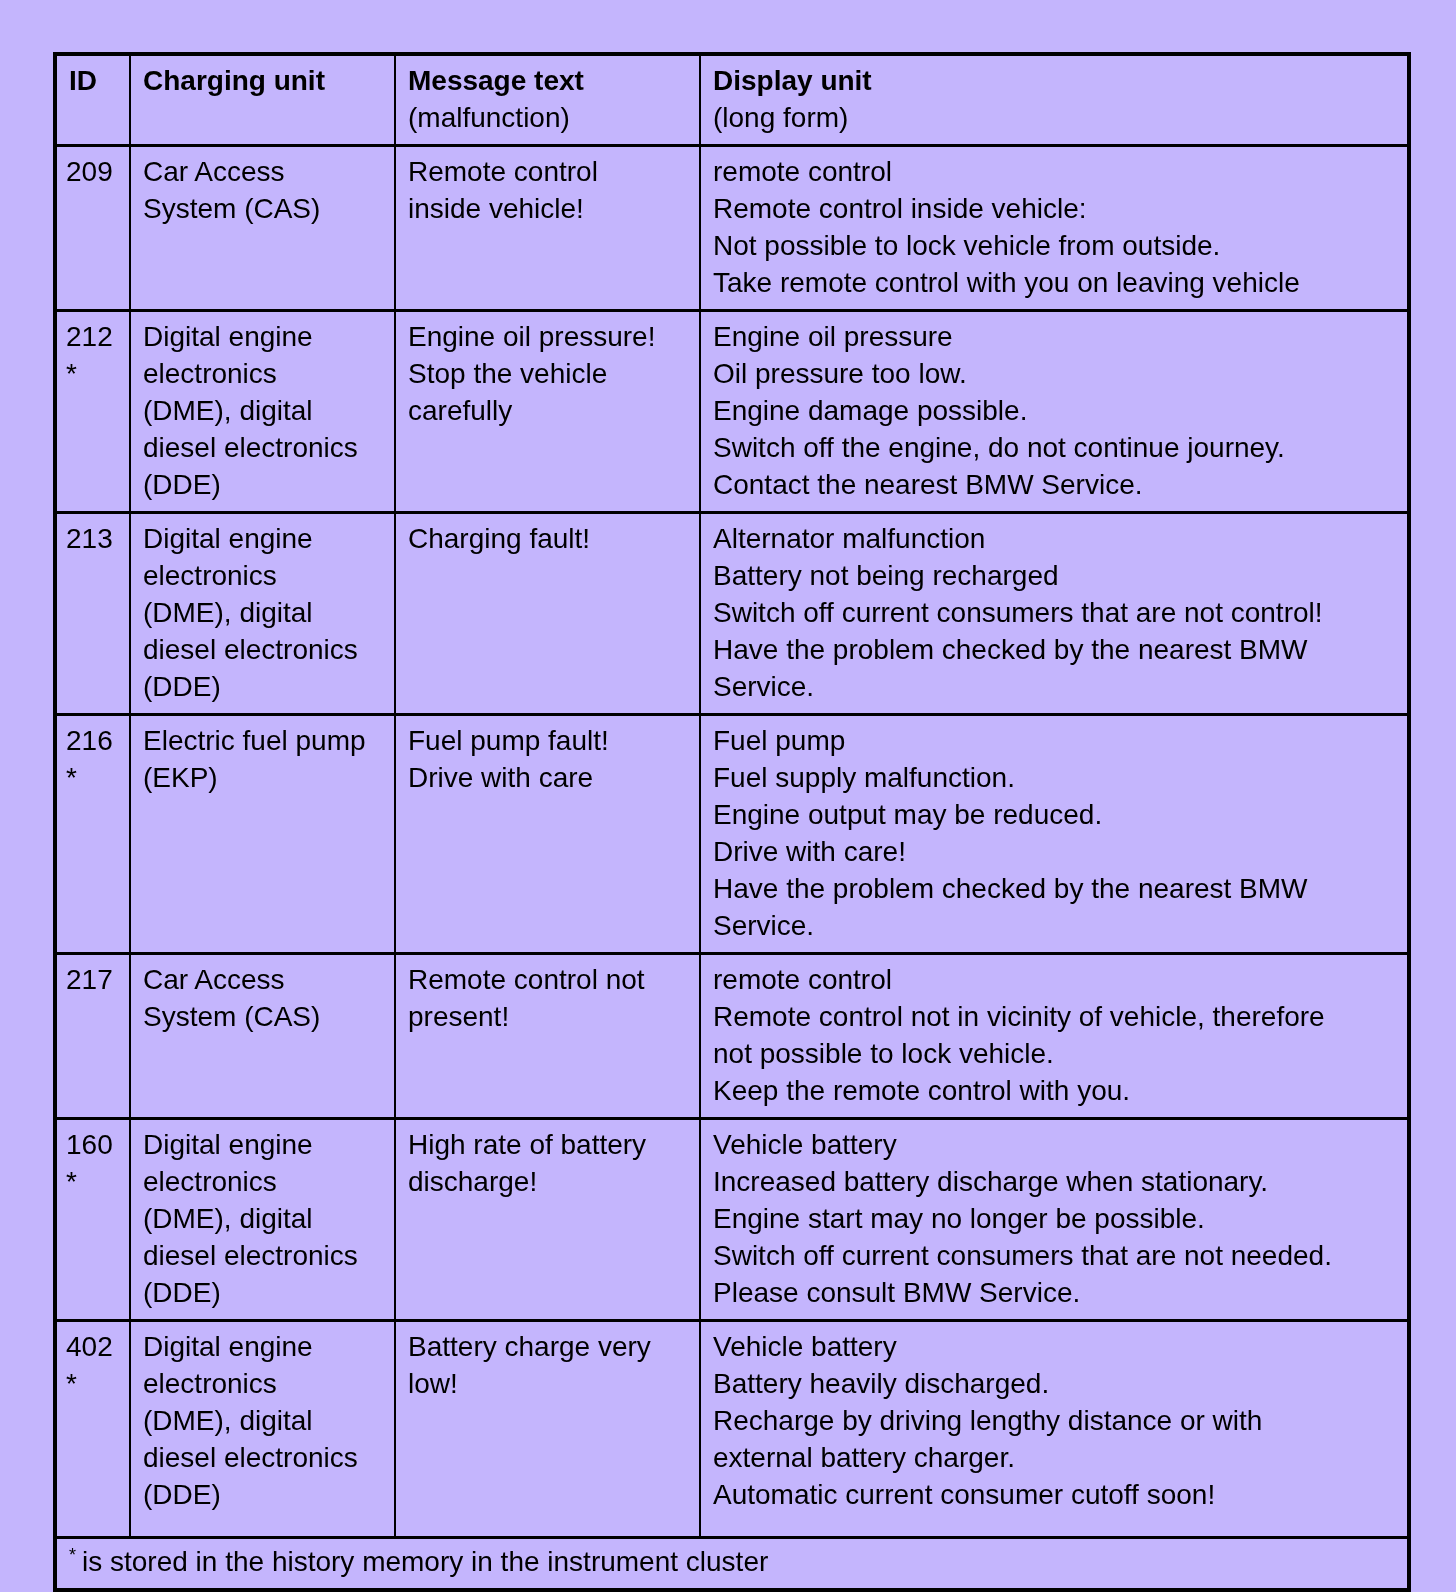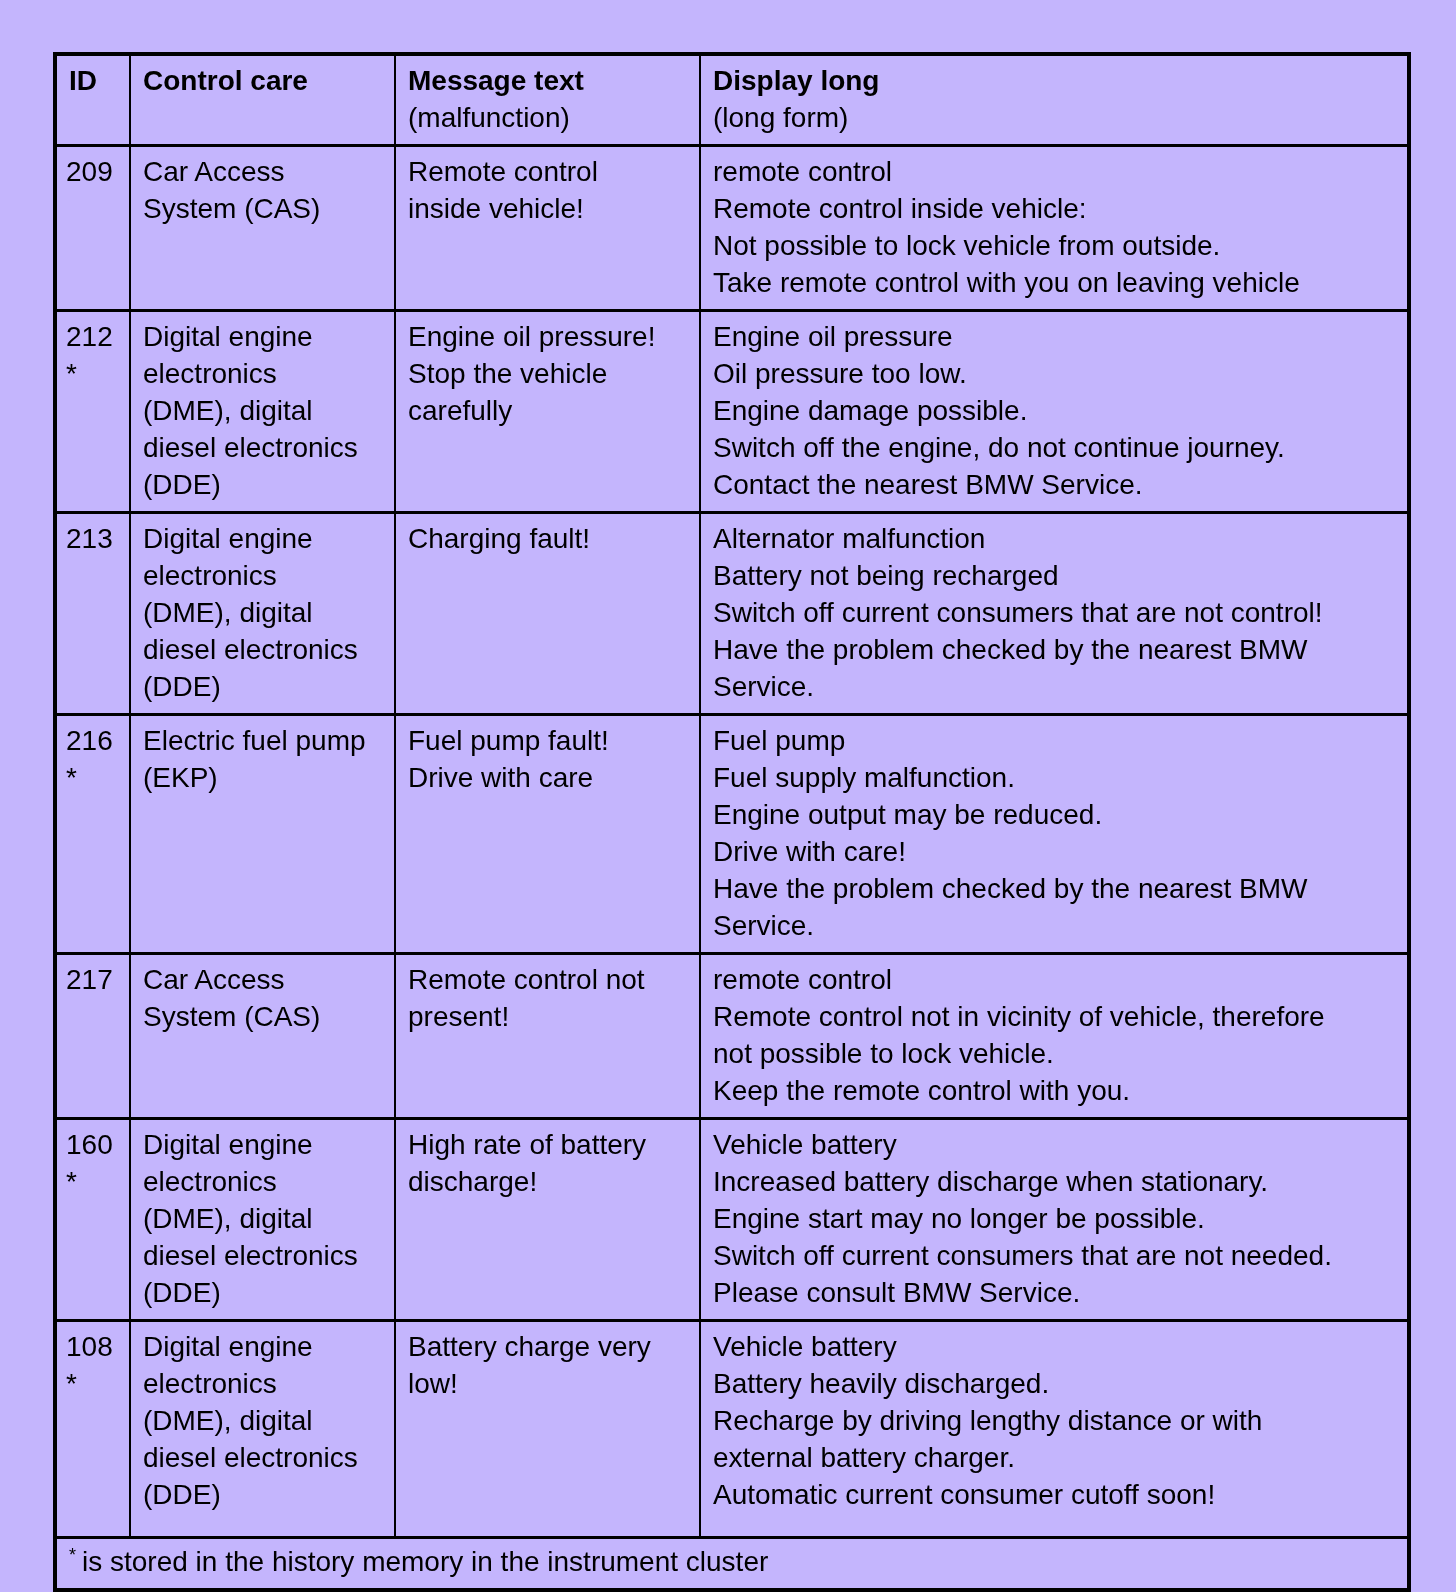--- a/index.html
+++ b/index.html
@@ -81,23 +81,23 @@
   <table class="fault-table">
     <colgroup>
       <col class="c-id">
       <col class="c-unit">
       <col class="c-msg">
       <col class="c-disp">
     </colgroup>
     <tbody>
       <tr class="hdr">
         <th><span>ID</span></th>
-        <th><span>Control care</span></th>
+        <th><span>Charging unit</span></th>
         <th><span>Message text</span><span class="sublabel">(malfunction)</span></th>
-        <th><span>Display long</span><span class="sublabel">(long form)</span></th>
+        <th><span>Display unit</span><span class="sublabel">(long form)</span></th>
       </tr>
 
       <tr class="r209">
         <td class="id-cell"><span>209</span><span class="star"></span></td>
         <td>Car Access
 System (CAS)</td>
         <td>Remote control
 inside vehicle!</td>
         <td>remote control
 Remote control inside vehicle:
@@ -173,21 +173,21 @@
         <td>High rate of battery
 discharge!</td>
         <td>Vehicle battery
 Increased battery discharge when stationary.
 Engine start may no longer be possible.
 Switch off current consumers that are not needed.
 Please consult BMW Service.</td>
       </tr>
 
       <tr class="r229">
-        <td class="id-cell"><span>108</span><span class="star">*</span></td>
+        <td class="id-cell"><span>402</span><span class="star">*</span></td>
         <td>Digital engine
 electronics
 (DME), digital
 diesel electronics
 (DDE)</td>
         <td>Battery charge very
 low!</td>
         <td>Vehicle battery
 Battery heavily discharged.
 Recharge by driving lengthy distance or with

